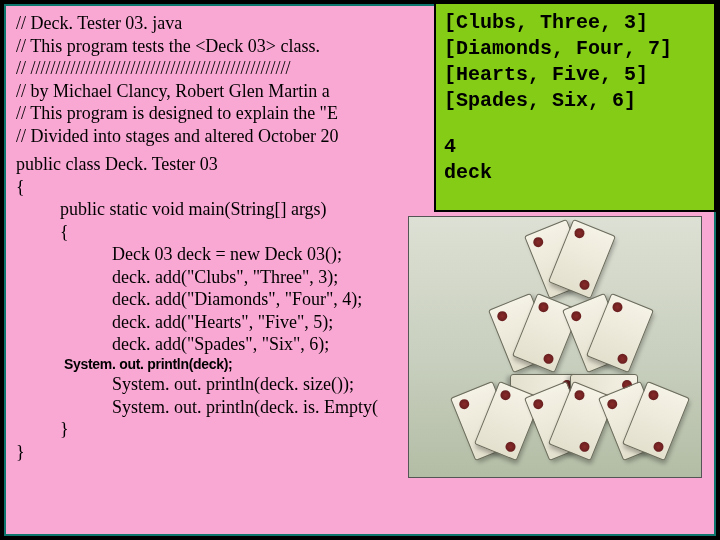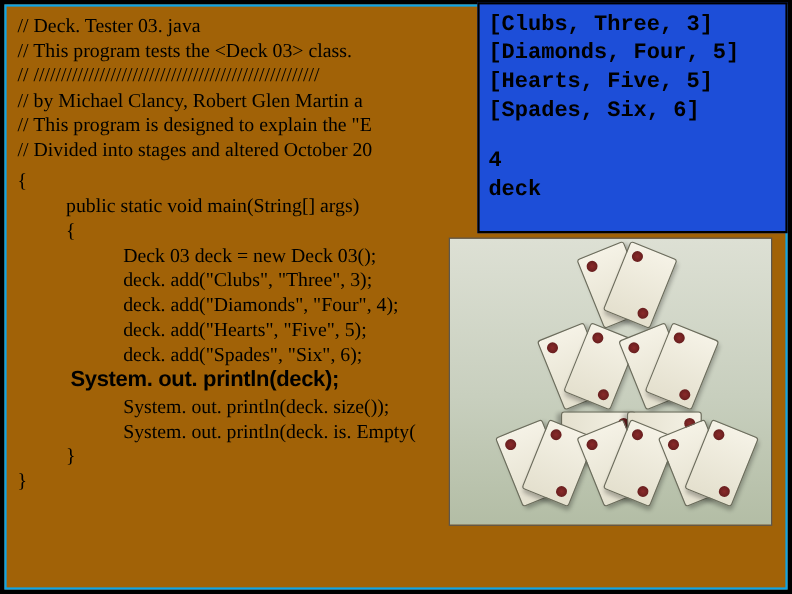--- a/index.html
+++ b/index.html
@@ -11,47 +11,47 @@
     font-family: "Times New Roman", serif;
     overflow: hidden;
     position: relative;
   }
   .slide {
     position: absolute;
     top: 4px;
     left: 4px;
     right: 4px;
     bottom: 4px;
-    background: #a16207;
-    border: 2px solid #0ea5e9;
+    background: #f9a8d4;
+    border: 2px solid #0f766e;
     box-sizing: border-box;
     padding: 6px 10px;
   }
   .code {
     font-size: 18px;
     line-height: 1.25;
     color: #000;
     font-family: "Times New Roman", serif;
   }
   .indent1 { margin-left: 44px; }
   .indent2 { margin-left: 96px; }
   .highlight {
     font-family: Arial, sans-serif;
     font-weight: 900;
-    font-size: 20px;
+    font-size: 14px;
     margin-left: 48px;
     letter-spacing: -0.3px;
   }
   .output {
     position: absolute;
     top: 2px;
     right: 4px;
     width: 282px;
     height: 210px;
-    background: #1d4ed8;
+    background: #84cc16;
     border: 2px solid #000;
     box-sizing: border-box;
     padding: 6px 8px;
     font-family: "Courier New", monospace;
     font-size: 20px;
     font-weight: bold;
     line-height: 1.3;
     color: #000;
     z-index: 10;
   }
@@ -91,39 +91,40 @@
 
 <div class="slide">
   <div class="code">
     <div>// Deck. Tester 03. java</div>
     <div>// This program tests the &lt;Deck 03&gt; class.</div>
     <div>// ////////////////////////////////////////////////////</div>
     <div>// by Michael Clancy, Robert Glen Martin a</div>
     <div>// This program is designed to explain the "E</div>
     <div>// Divided into stages and altered October 20</div>
     <div style="height:6px"></div>
+    <div>public class Deck. Tester 03</div>
     <div>{</div>
     <div class="indent1">public static void main(String[] args)</div>
     <div class="indent1">{</div>
     <div class="indent2">Deck 03 deck = new Deck 03();</div>
     <div class="indent2">deck. add("Clubs", "Three", 3);</div>
     <div class="indent2">deck. add("Diamonds", "Four", 4);</div>
     <div class="indent2">deck. add("Hearts", "Five", 5);</div>
     <div class="indent2">deck. add("Spades", "Six", 6);</div>
     <div class="highlight">System. out. println(deck);</div>
     <div class="indent2">System. out. println(deck. size());</div>
     <div class="indent2">System. out. println(deck. is. Empty(</div>
     <div class="indent1">}</div>
     <div>}</div>
   </div>
 </div>
 
 <div class="output">
   <div>[Clubs, Three, 3]</div>
-  <div>[Diamonds, Four, 5]</div>
+  <div>[Diamonds, Four, 7]</div>
   <div>[Hearts, Five, 5]</div>
   <div>[Spades, Six, 6]</div>
   <div style="height:20px"></div>
   <div>4</div>
   <div>deck</div>
 </div>
 
 <div class="cards">
   <div class="card" style="left:126px; top:8px; transform:rotate(-22deg);"></div>
   <div class="card" style="left:150px; top:8px; transform:rotate(22deg);"></div>

